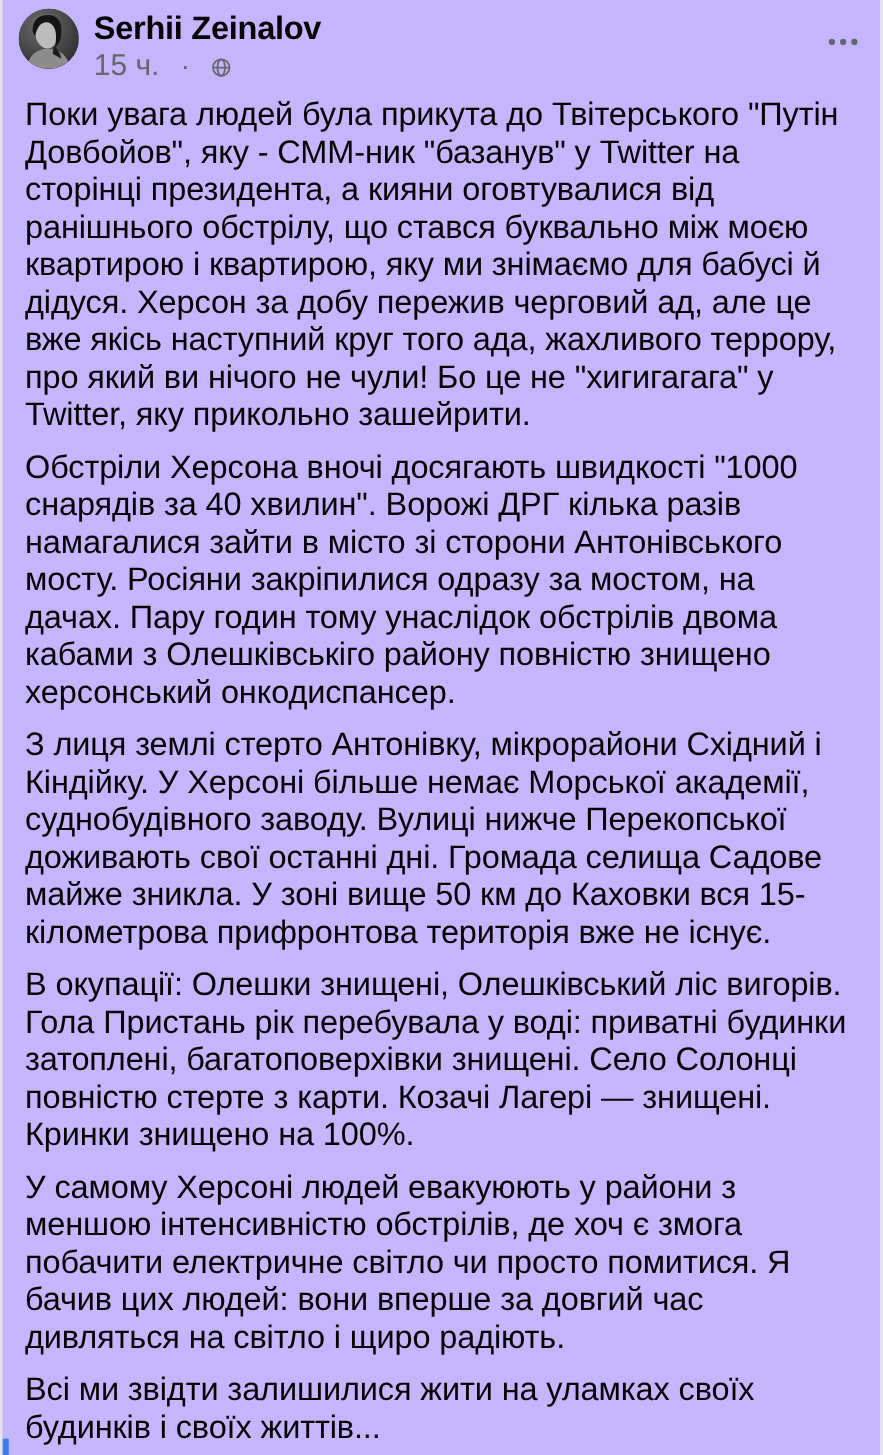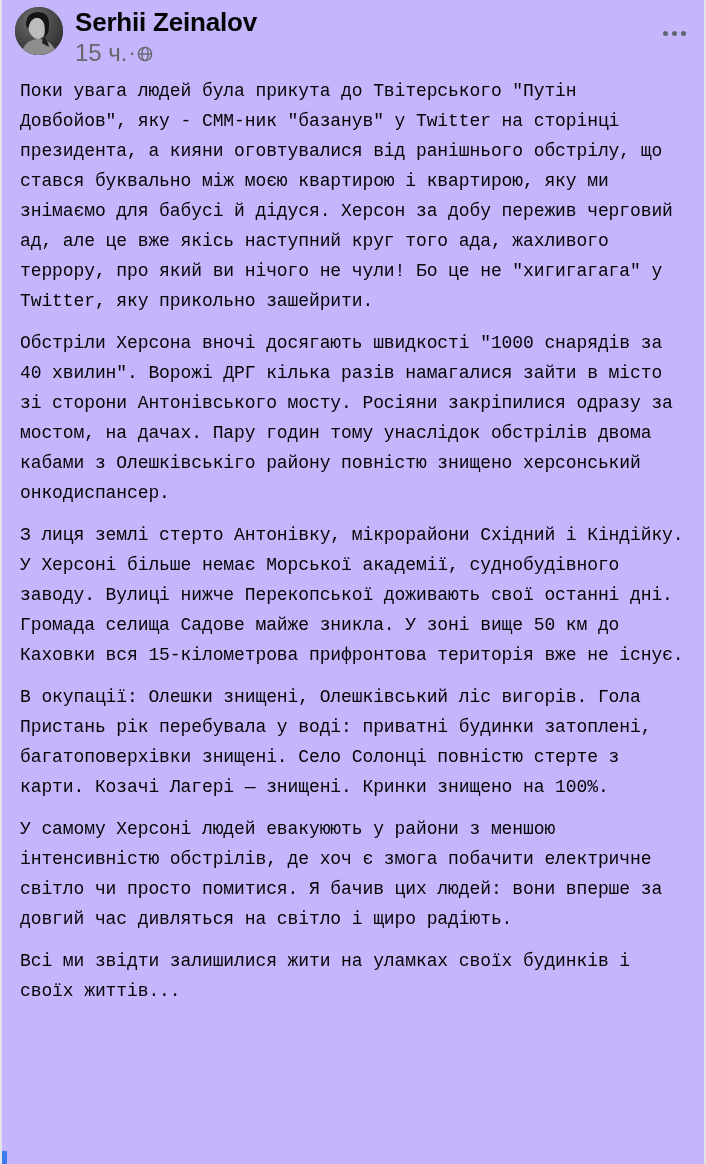--- a/index.html
+++ b/index.html
@@ -35,21 +35,21 @@
   .author-name{
     font-size:26px;
     font-weight:700;
     line-height:30px;
     color:#050505;
     letter-spacing:-0.2px;
   }
   .meta-row{
     display:flex;
     align-items:center;
-    gap:1px;
+    gap:17px;
     margin-top:3px;
     color:#65676B;
     font-size:24px;
     line-height:26px;
   }
   .meta-dot{font-size:22px;line-height:26px;color:#65676B;}
   .globe{width:16px;height:16px;display:block;margin-top:2px;}
   .more-btn{
     flex:none;
     display:flex;
@@ -58,24 +58,23 @@
     padding:8px 2px;
     margin-top:16px;
     background:none;border:none;cursor:pointer;
   }
   .more-btn i{
     display:block;width:5px;height:5px;border-radius:50%;
     background:#606770;
   }
   .post-text{
     padding:8px 18px 0 18px;
-    font-size:18px;
+    font-size:26px;
     line-height:30px;
     letter-spacing:-0.1px;
-    font-family:Liberation Mono, monospace;
   }
   .post-text p{
     margin:0 0 12px 0;
     white-space:pre-wrap;
   }
   .selection-bar{
     position:absolute;
     left:0;bottom:0;
     width:5px;height:13px;
     background:#3b7cf0;

